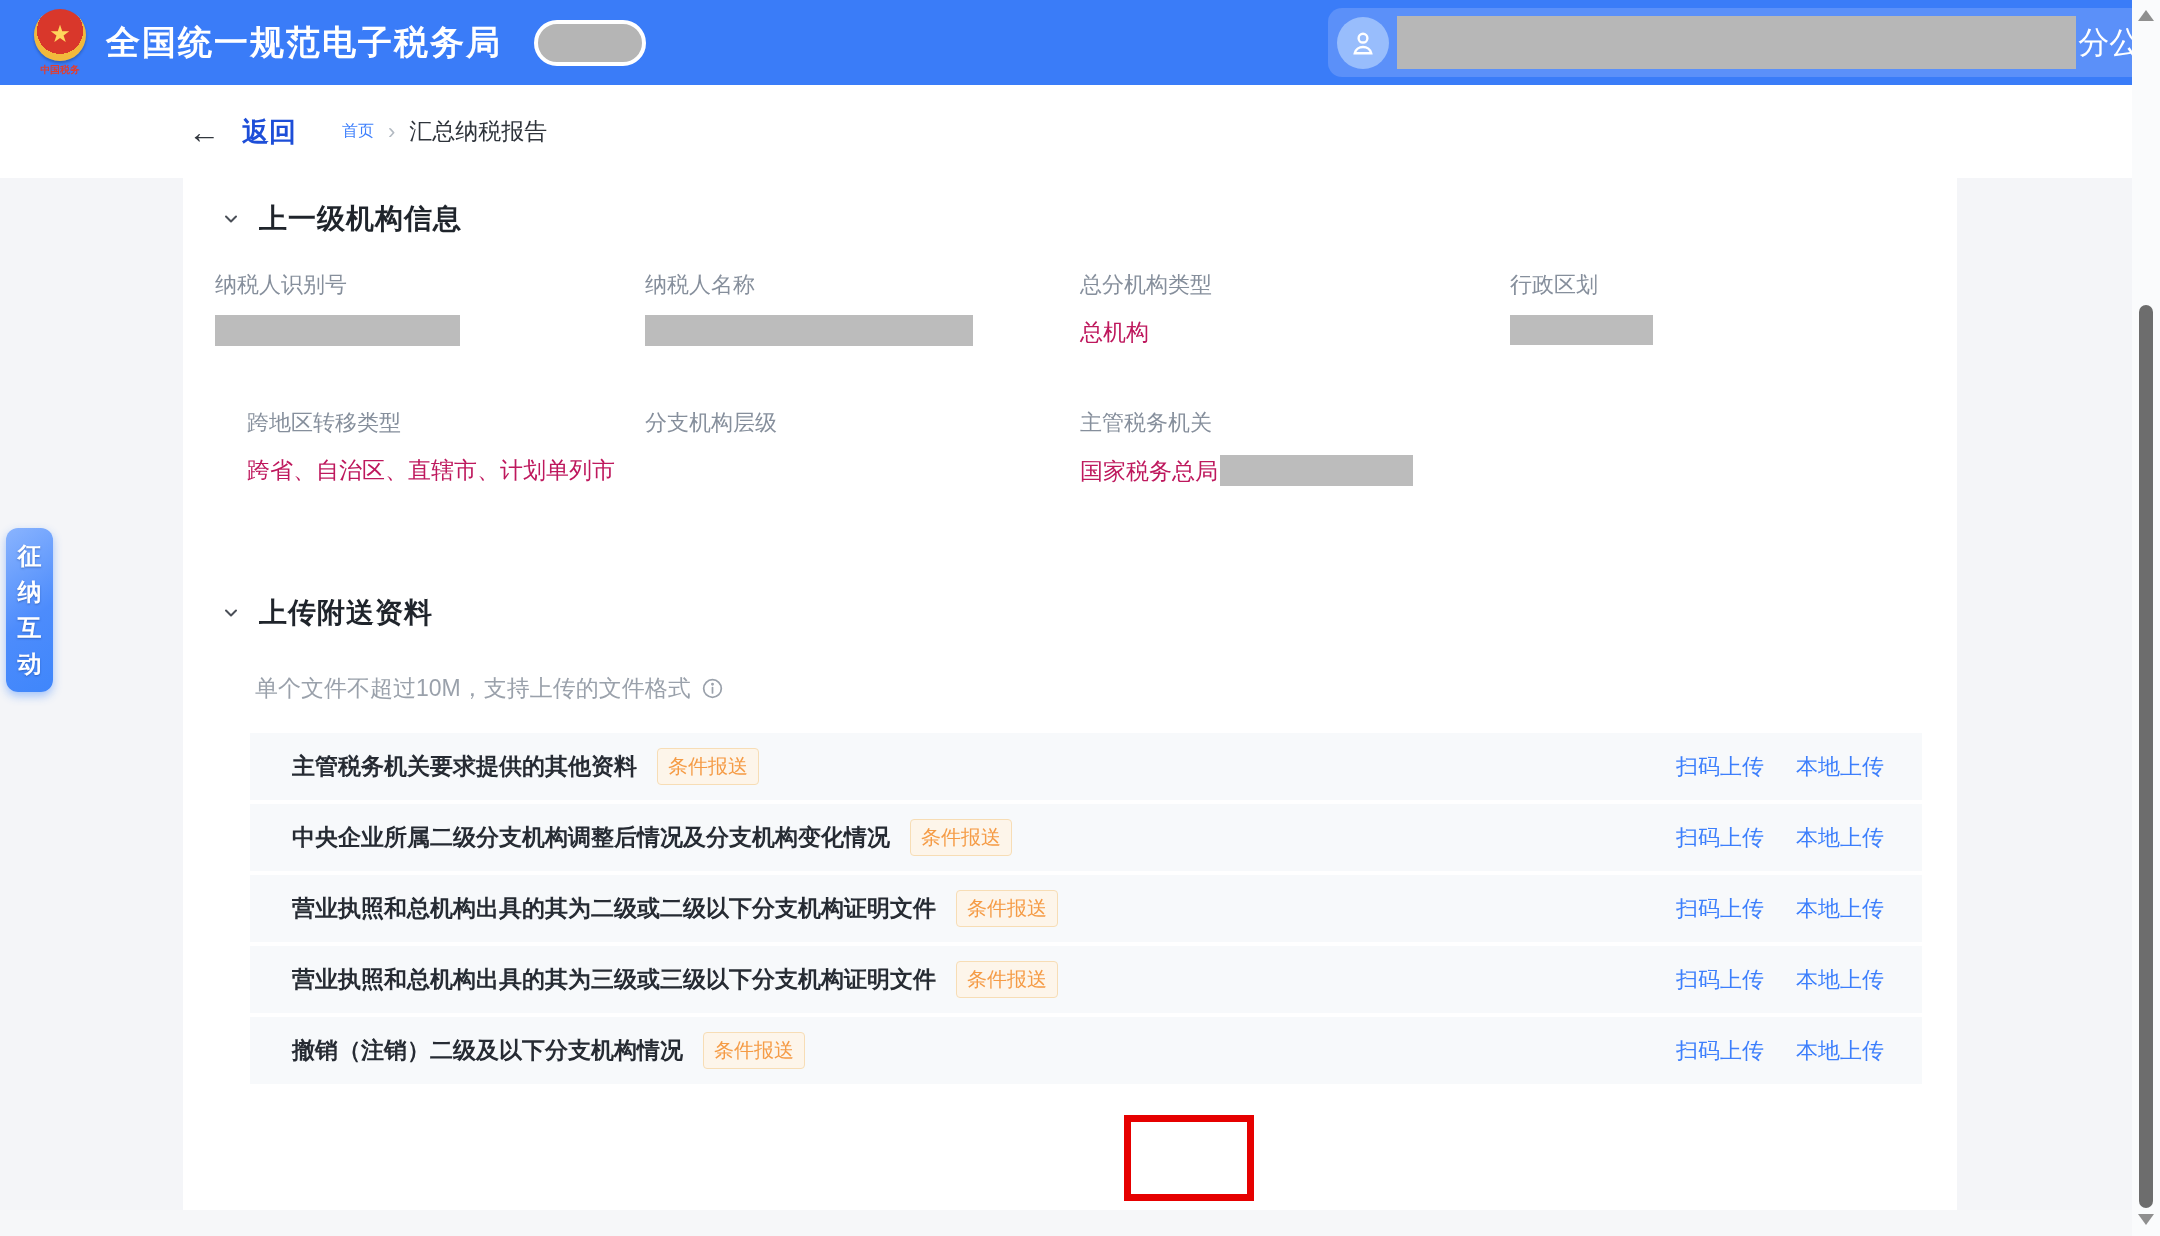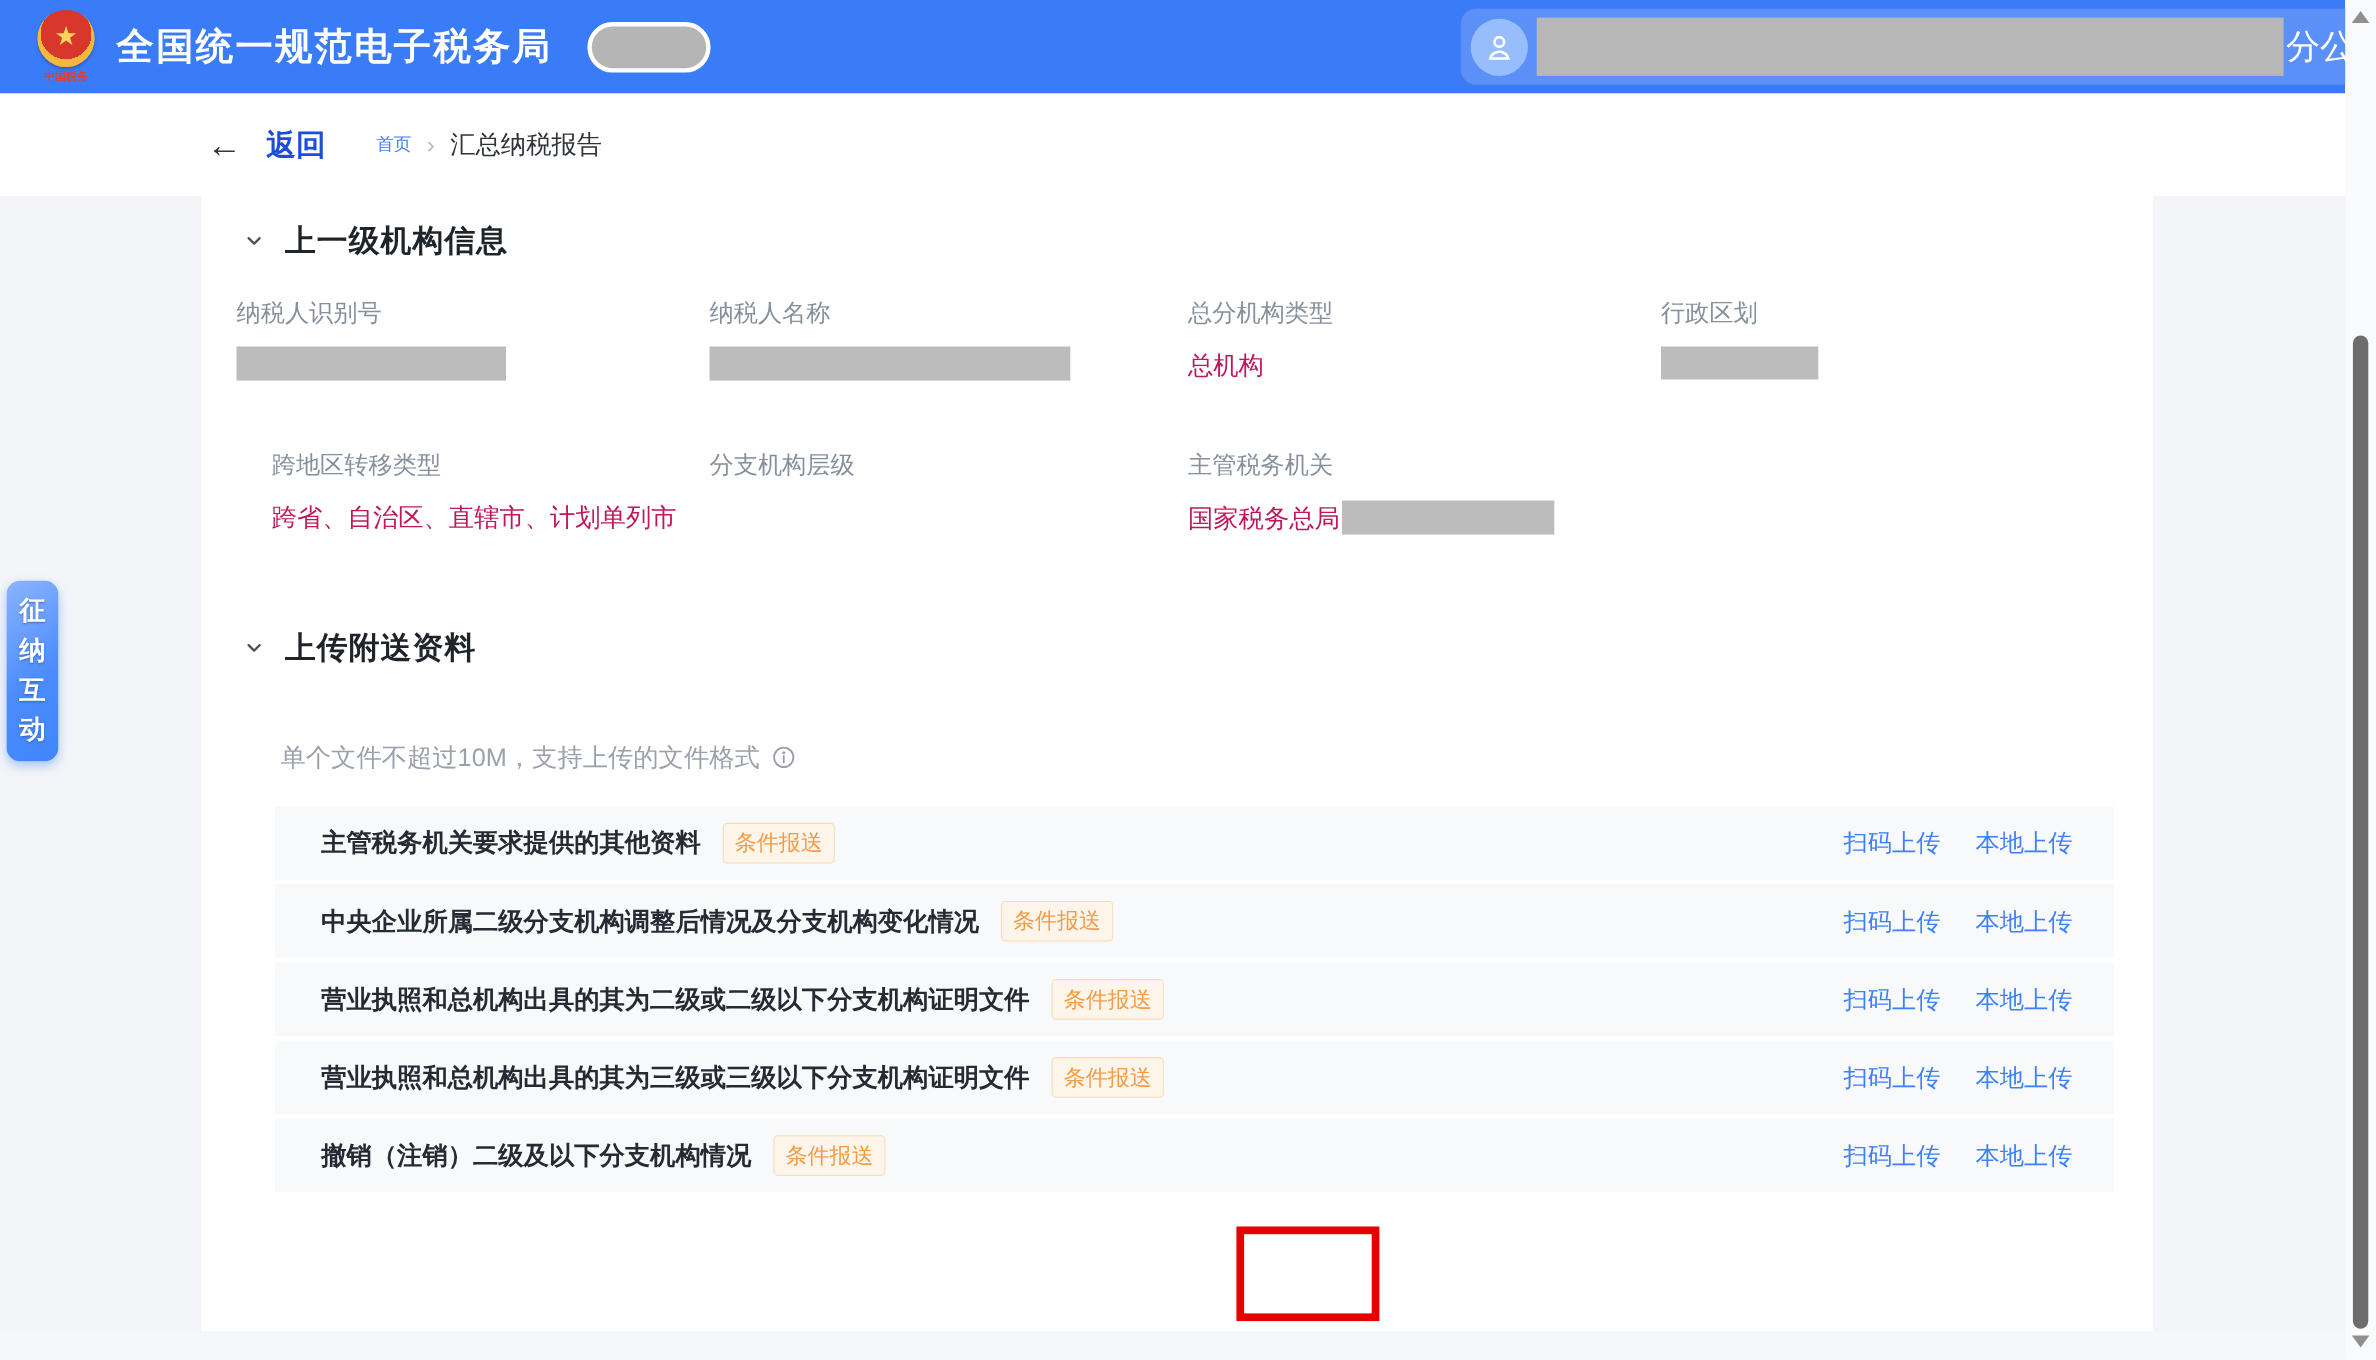--- a/index.html
+++ b/index.html
@@ -177,21 +177,21 @@
     </div>
     <div class="field" style="left:462px; top:230px;">
       <div class="flabel">分支机构层级</div>
       <div class="fvalue"></div>
     </div>
     <div class="field" style="left:897px; top:230px;">
       <div class="flabel">主管税务机关</div>
       <div class="fvalue"><span>国家税务总局</span><span class="inline-redact"></span></div>
     </div>
 
-    <div class="sec-head" style="left:38px; top:392px;">
+    <div class="sec-head" style="left:38px; top:416px;">
       <span class="sec-chevron">
         <svg width="20" height="20" viewBox="0 0 24 24" fill="none" stroke="#4a4f57" stroke-width="2.4" stroke-linecap="round" stroke-linejoin="round">
           <polyline points="6,9 12,15 18,9"></polyline>
         </svg>
       </span>
       <span class="sec-title">上传附送资料</span>
     </div>
 
     <div class="hint-line">
       <span class="hint-text">单个文件不超过10M，支持上传的文件格式</span>

